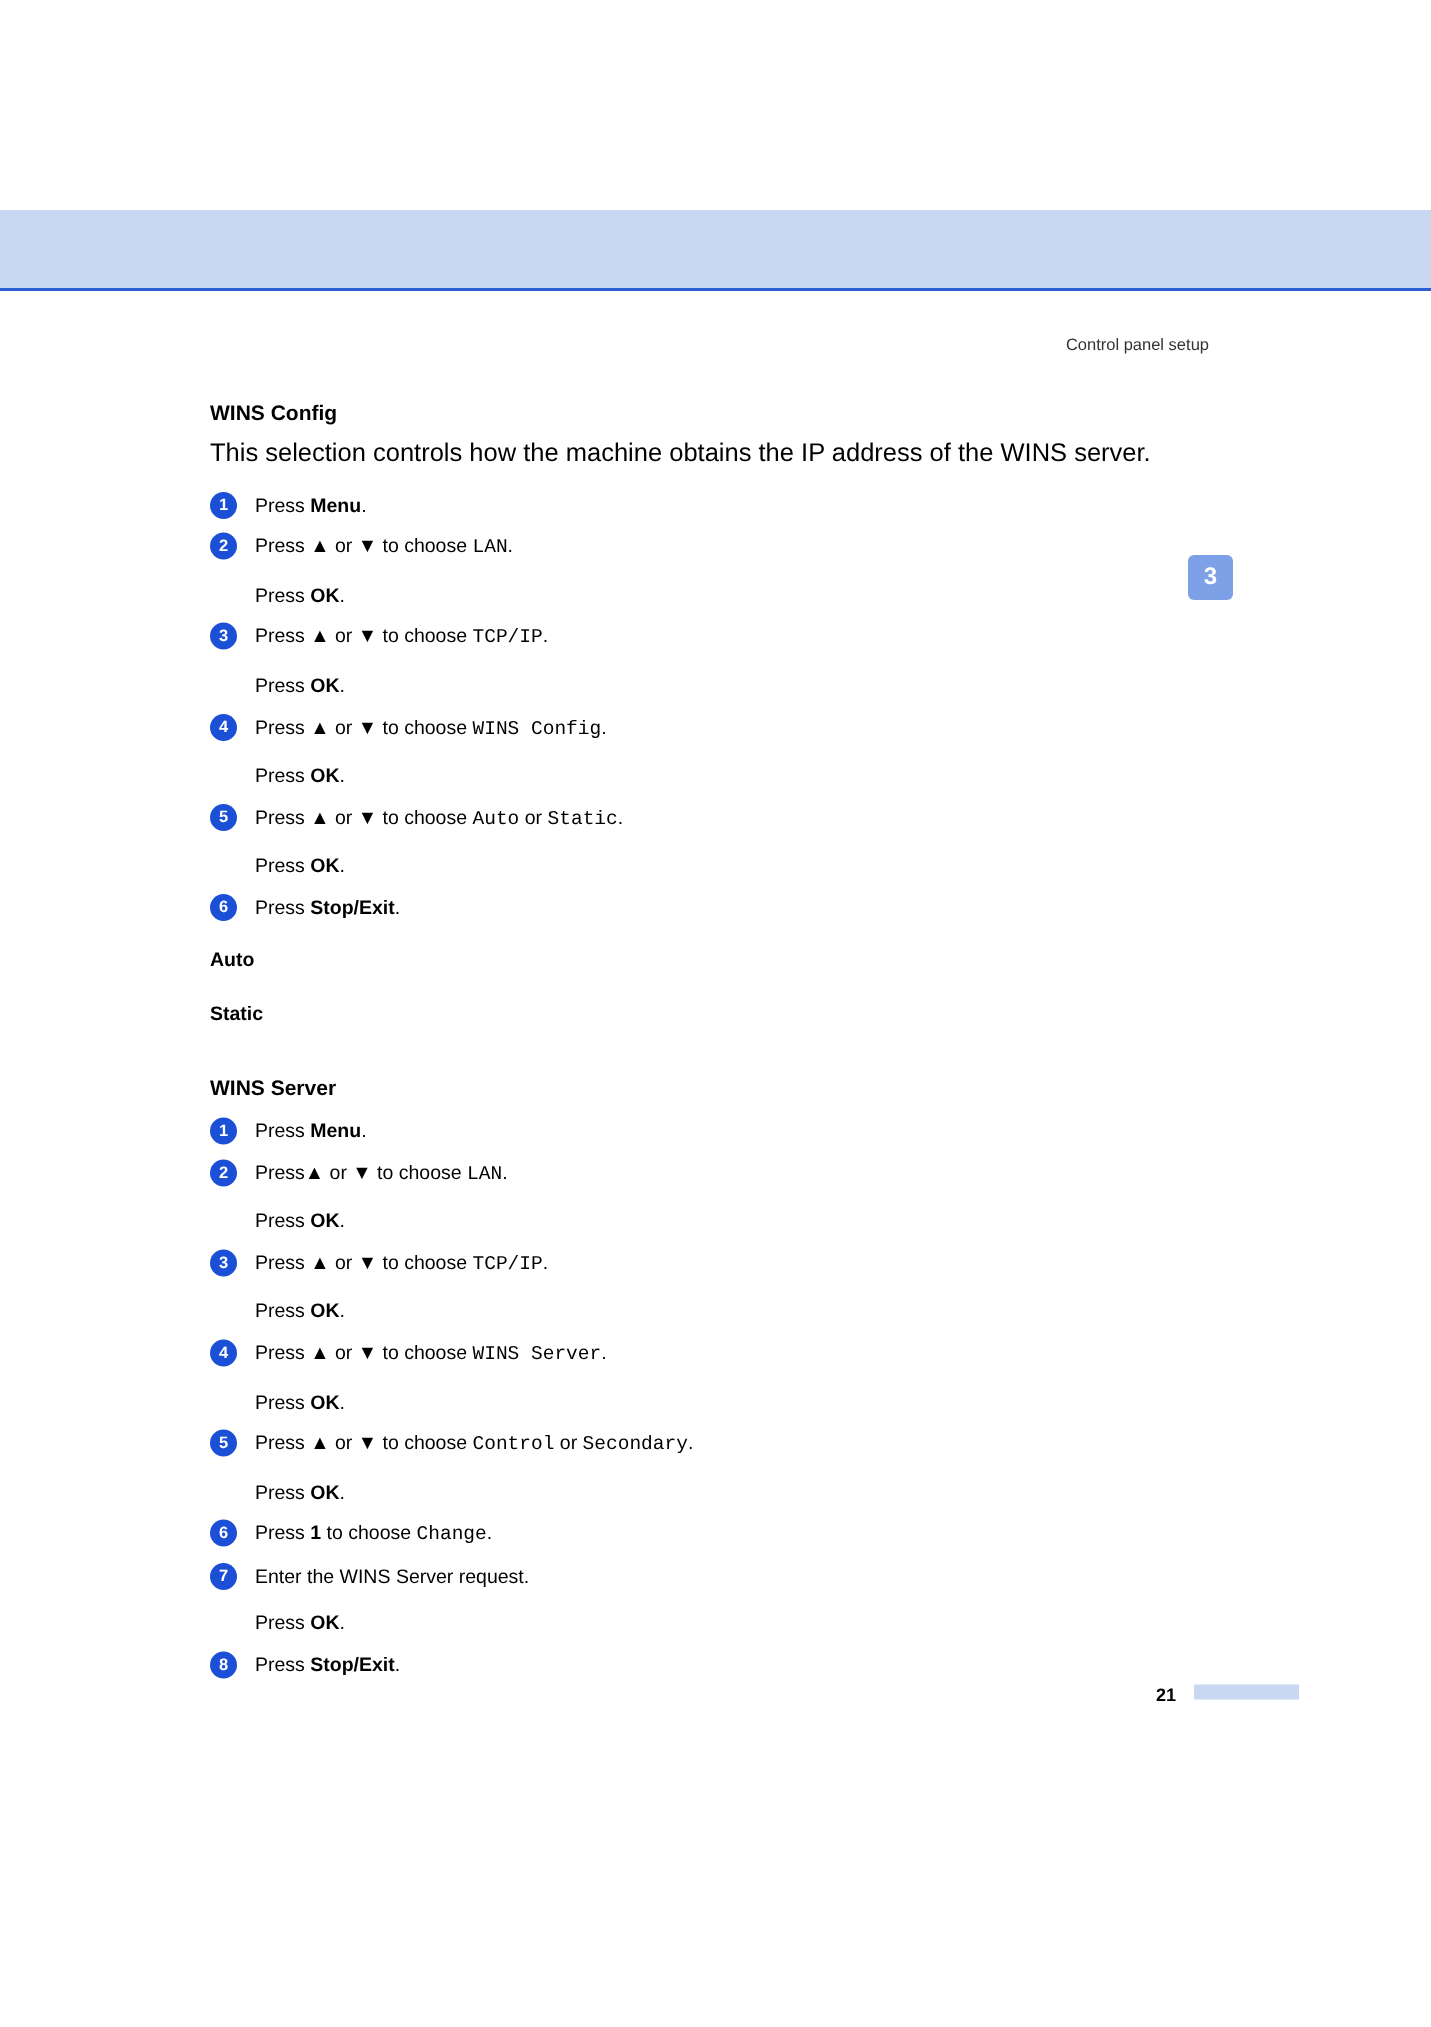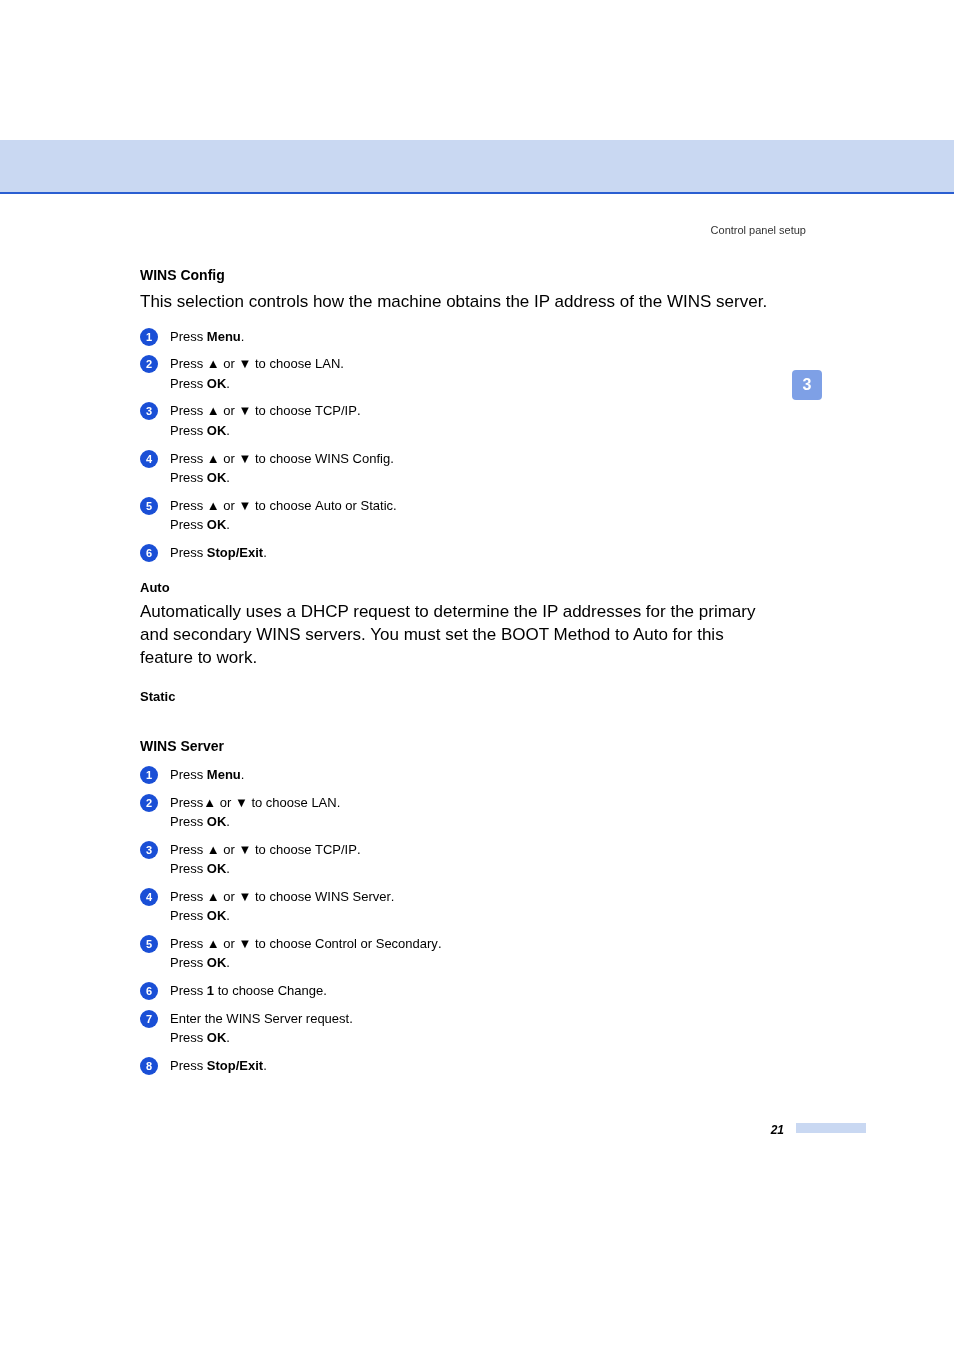--- a/index.html
+++ b/index.html
@@ -7,26 +7,26 @@
   .page { position: relative; width: 906px; height: 1351px; }
   .top-band { position: absolute; left: 0; top: 140px; width: 954px; height: 54px; background: #c9d8f2; border-bottom: 2px solid #2a5ed1; }
   .header-right { position: absolute; right: 100px; top: 224px; font-size: 11px; color: #333; }
   .content { position: absolute; left: 140px; top: 262px; width: 640px; font-size: 13px; line-height: 1.35; }
   .h3 { font-weight: bold; font-size: 14px; margin-top: 4px; margin-bottom: 6px; }
   .h4 { font-weight: bold; font-size: 13px; margin-top: 18px; margin-bottom: 4px; }
   .para { font-size: 17px; margin-bottom: 14px; }
   .steps { margin-top: 6px; }
   .step { position: relative; padding-left: 30px; margin-top: 10px; font-size: 13px; }
   .step .badge { position: absolute; left: 0; top: 0; width: 18px; height: 18px; border-radius: 9px; background: #1a4fd6; color: #fff; font-size: 11px; font-weight: bold; text-align: center; line-height: 18px; }
-  .step .line2 { display: block; margin-top: 2px; }
+  .step .line2 { display: block; margin-top: 14px; }
   .arrow { font-family: Arial, sans-serif; }
-  .mono { font-family: Liberation Sans, sans-serif; }
+  .mono { font-family: Liberation Mono, monospace; }
   .bold { font-weight: bold; }
   .chapter-tab { position: absolute; right: 84px; top: 370px; width: 30px; height: 30px; background: #7ea0e6; border-radius: 4px; color: #fff; font-size: 16px; font-weight: bold; text-align: center; line-height: 30px; }
-  .footer { position: absolute; left: 0; bottom: 214px; width: 954px; height: 18px; font-style: italic; }
+  .footer { position: absolute; left: 0; bottom: 214px; width: 954px; height: 18px; }
   .page-num { position: absolute; right: 170px; bottom: 0; font-size: 12px; font-weight: bold; }
   .accent-bar { position: absolute; right: 88px; bottom: 4px; width: 70px; height: 10px; background: #c9d8f2; }
   .section2 { margin-top: 32px; }
 </style>
 </head>
 <body>
 
 <div class="page">
   <div class="top-band"></div>
   <div class="header-right">Control panel setup</div>
@@ -40,21 +40,20 @@
     <div class="steps" id="steps-a">
         <div class="step"><span class="badge">1</span><span>Press <span class="bold">Menu</span>.</span></div>
         <div class="step"><span class="badge">2</span><span>Press <span class="arrow">▲</span> or <span class="arrow">▼</span> to choose <span class="mono">LAN</span>.</span><span class="line2">Press <span class="bold">OK</span>.</span></div>
         <div class="step"><span class="badge">3</span><span>Press <span class="arrow">▲</span> or <span class="arrow">▼</span> to choose <span class="mono">TCP/IP</span>.</span><span class="line2">Press <span class="bold">OK</span>.</span></div>
         <div class="step"><span class="badge">4</span><span>Press <span class="arrow">▲</span> or <span class="arrow">▼</span> to choose <span class="mono">WINS Config</span>.</span><span class="line2">Press <span class="bold">OK</span>.</span></div>
         <div class="step"><span class="badge">5</span><span>Press <span class="arrow">▲</span> or <span class="arrow">▼</span> to choose <span class="mono">Auto</span> or <span class="mono">Static</span>.</span><span class="line2">Press <span class="bold">OK</span>.</span></div>
         <div class="step"><span class="badge">6</span><span>Press <span class="bold">Stop/Exit</span>.</span></div>
       </div>
 
     <div class="h4">Auto</div>
-    <div class="para">Automatically uses a DHCP request to determine the IP addresses for the primary and secondary WINS servers. You must set the BOOT Method to Auto for this feature to work.</div>
 
     <div class="h4">Static</div>
 
     <div class="section2">
       <div class="h3">WINS Server</div>
       <div class="steps" id="steps-b">
           <div class="step"><span class="badge">1</span><span>Press <span class="bold">Menu</span>.</span></div>
           <div class="step"><span class="badge">2</span><span>Press<span class="arrow">▲</span> or <span class="arrow">▼</span> to choose <span class="mono">LAN</span>.</span><span class="line2">Press <span class="bold">OK</span>.</span></div>
           <div class="step"><span class="badge">3</span><span>Press <span class="arrow">▲</span> or <span class="arrow">▼</span> to choose <span class="mono">TCP/IP</span>.</span><span class="line2">Press <span class="bold">OK</span>.</span></div>
           <div class="step"><span class="badge">4</span><span>Press <span class="arrow">▲</span> or <span class="arrow">▼</span> to choose <span class="mono">WINS Server</span>.</span><span class="line2">Press <span class="bold">OK</span>.</span></div>

